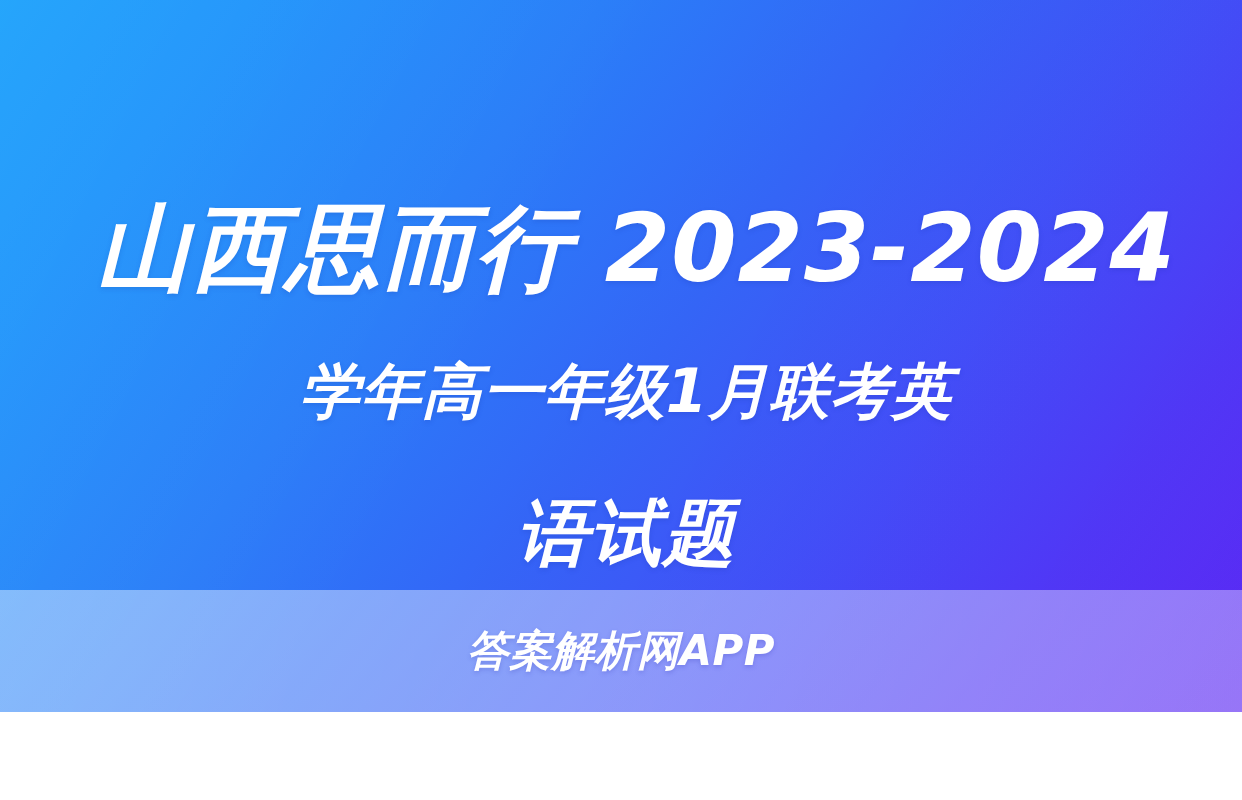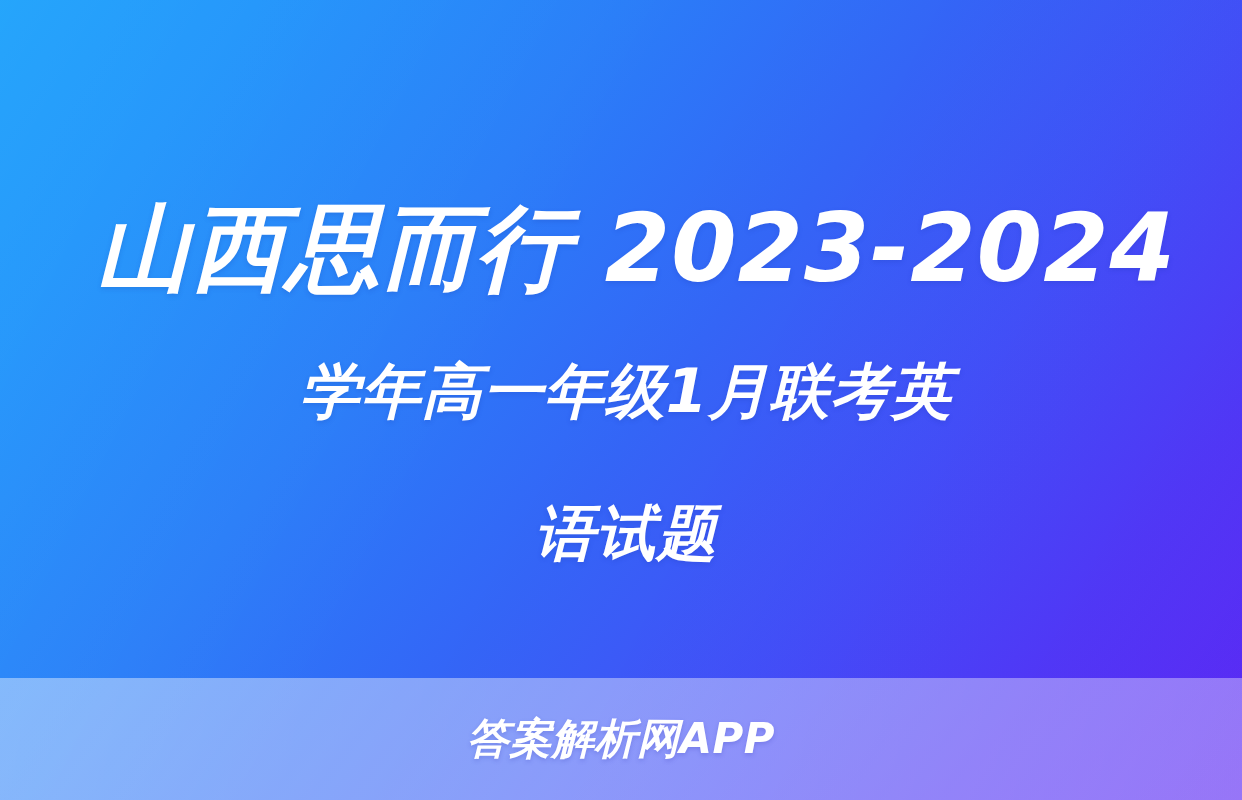--- a/index.html
+++ b/index.html
@@ -9,21 +9,21 @@
   body {
     width: 1242px;
     height: 800px;
     overflow: hidden;
     font-family: "Liberation Sans", "DejaVu Sans", sans-serif;
   }
 
   #cover-card {
     position: relative;
     width: 1242px;
-    height: 800px;
+    height: 712px;
     background: linear-gradient(127deg,
         #18A0FB 0%,
         #1E94FB 14%,
         #2A7EF8 34%,
         #3465F7 52%,
         #4250F9 68%,
         #5138F9 84%,
         #5E28F8 100%);
     overflow: hidden;
   }
@@ -57,21 +57,21 @@
     font-style: italic;
     font-size: 92px;
     line-height: 142px;
     letter-spacing: 1px;
     white-space: nowrap;
     text-shadow: 0 2px 5px rgba(20, 50, 160, 0.18);
   }
 
   #title-line-1 { font-size: 94px; }
   #title-line-2 { font-size: 60px; }
-  #title-line-3 { font-size: 60px; }
+  #title-line-3 { font-size: 72px; }
 
   #watermark-bar {
     position: absolute;
     left: 0;
     right: 0;
     bottom: 0;
     height: 122px;
     background: linear-gradient(100deg,
         rgba(255,255,255,0.42) 0%,
         rgba(255,255,255,0.40) 50%,

